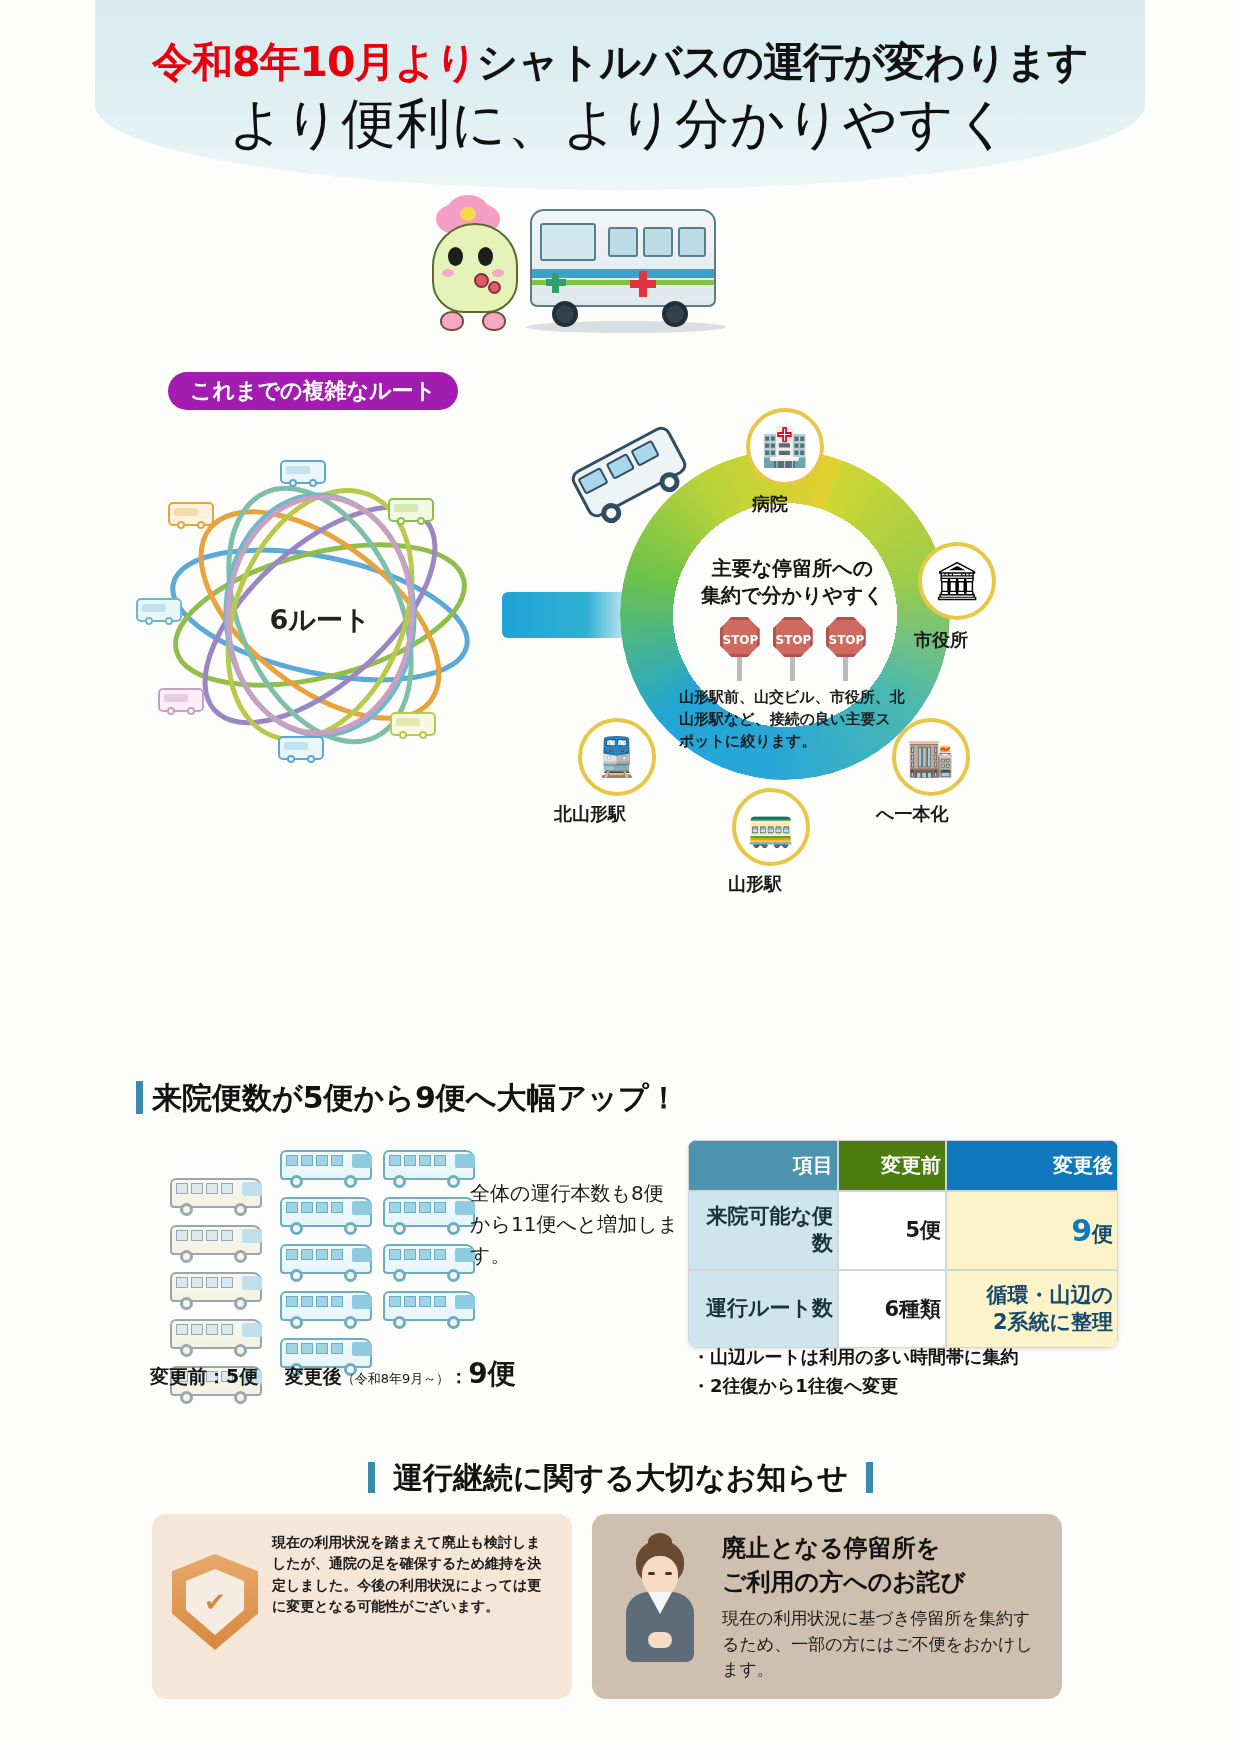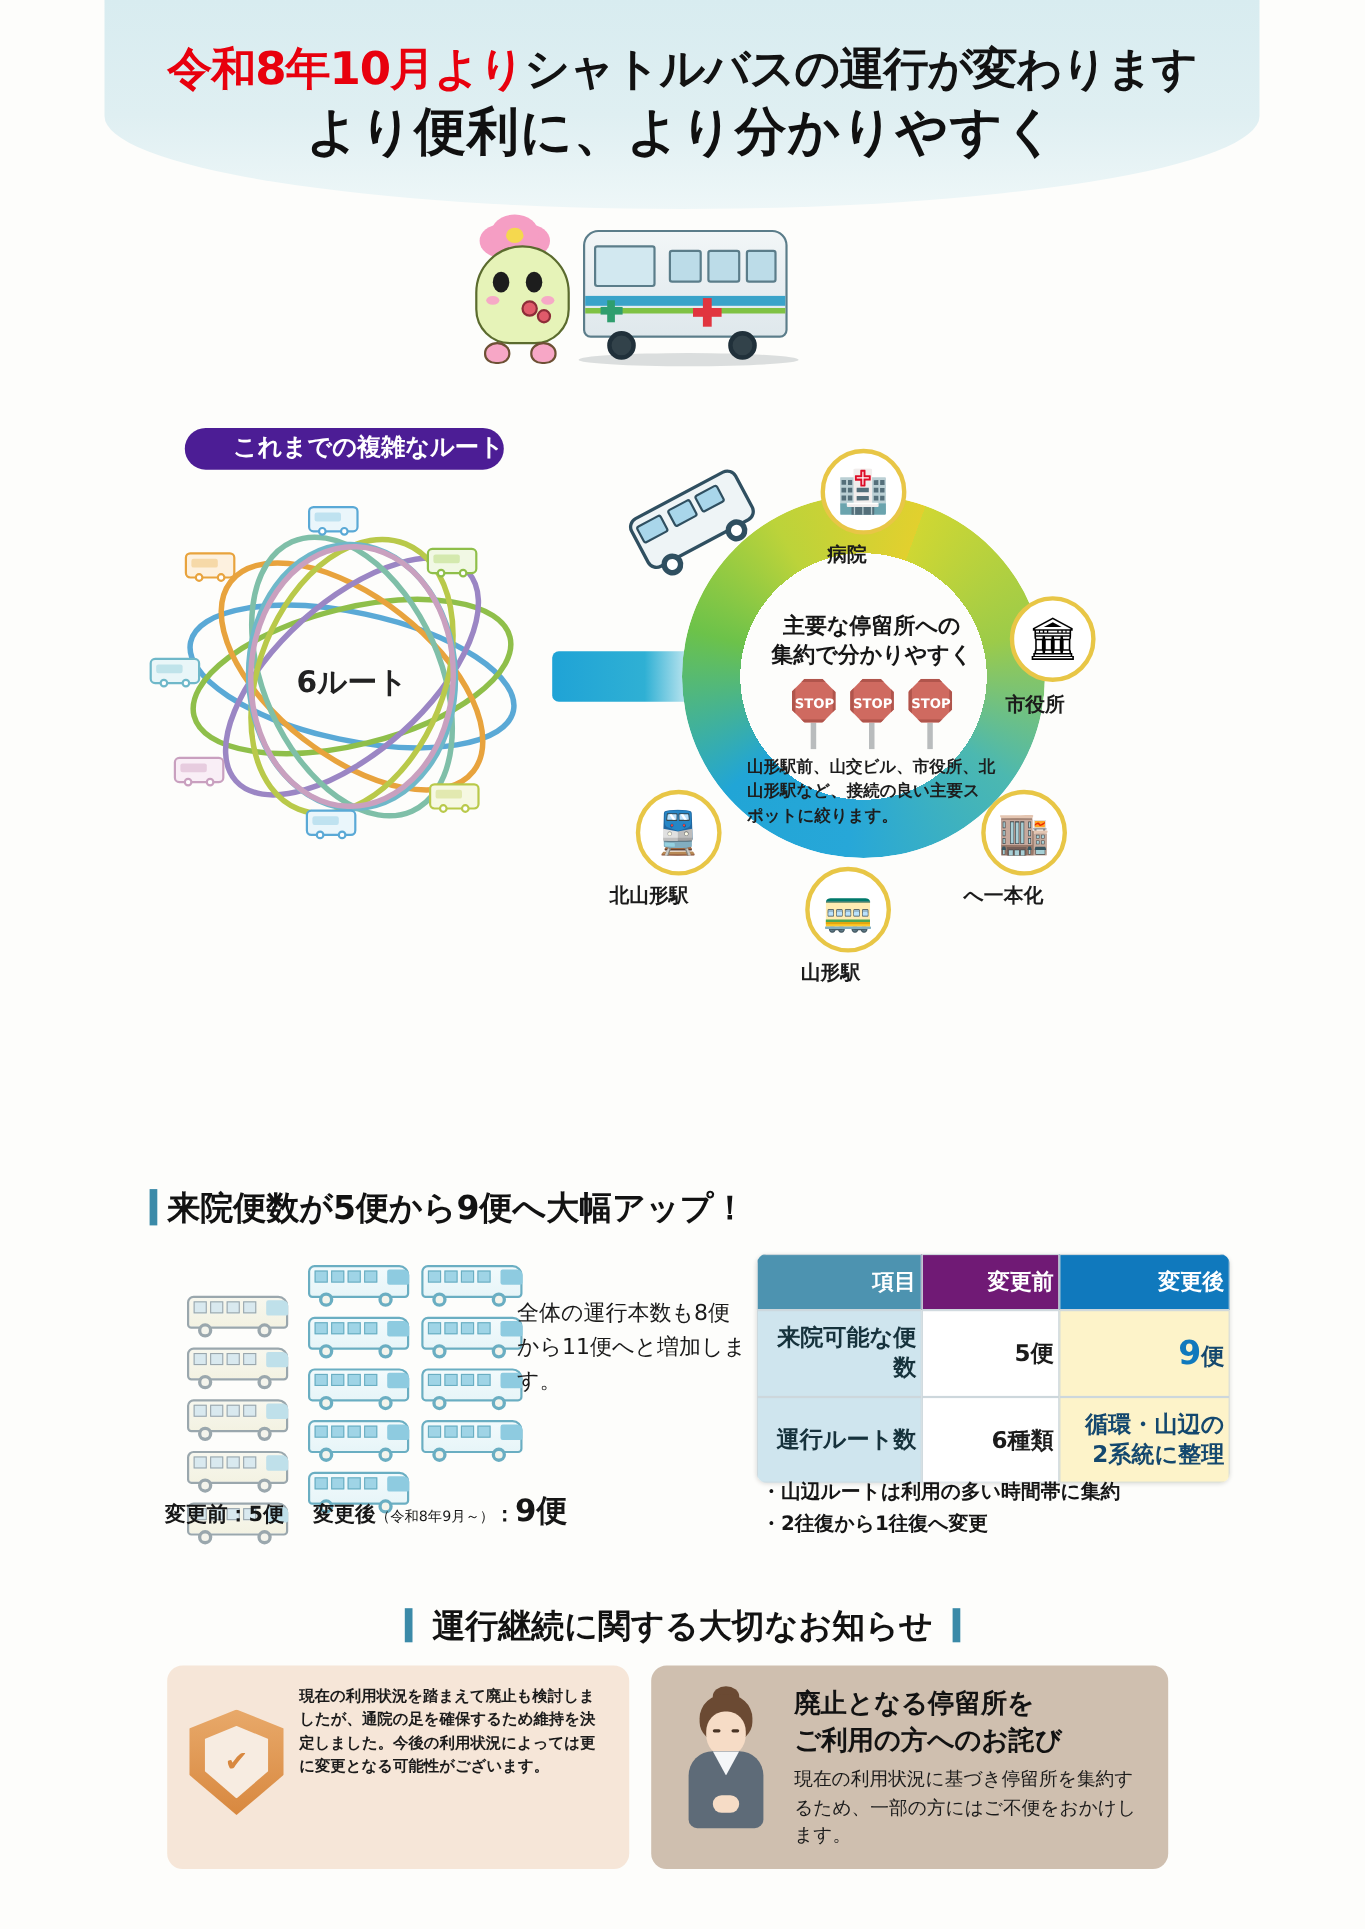--- a/index.html
+++ b/index.html
@@ -21,21 +21,21 @@
   }
   .title-line1 {
     margin-top: 40px;
     font-size: 41px; font-weight: 700; letter-spacing: -1px;
     white-space: nowrap; line-height: 1.1;
   }
   .title-line1 .hl { color:#e8000d; }
   .title-line1 .blk { color:#121212; }
   .title-line2 {
     margin-top: 8px;
-    font-size: 47px; font-weight: 700; color:#101010; letter-spacing: 1px;
+    font-size: 54px; font-weight: 400; color:#101010; letter-spacing: 1px;
     line-height:1.15;
   }
 
   
   .hero { position:absolute; left:400px; top:195px; width:330px; height:150px; }
   .mascot { position:absolute; left:20px; top:0; width:110px; height:140px; }
   .mascot .body {
     position:absolute; left:12px; top:28px; width:86px; height:90px;
     background:#e6f3b8; border:2px solid #5b6b2e;
     border-radius:46px 46px 34px 34px;
@@ -75,21 +75,21 @@
   .bus-hero .cross-g::after{left:0;top:6px;width:20px;height:7px;}
   .bus-hero .tire{ position:absolute; top:92px; width:26px;height:26px;background:#32424a;border-radius:50%;border:4px solid #20303a;}
   .bus-hero .tire.l{left:22px;} .bus-hero .tire.r{left:132px;}
   .bus-hero .shadow{ position:absolute; left:-4px; top:112px; width:200px; height:12px; background:rgba(120,130,135,.25); border-radius:50%; }
 
   
   .pill {
     position:absolute; height:38px; line-height:38px; border-radius:19px;
     color:#fff; font-size:22px; font-weight:700; text-align:center; white-space:nowrap;
   }
-  .pill-old { left:168px; top:389px; width:290px; background:#4c1d95;text-align:right; }
+  .pill-old { left:168px; top:372px; width:290px; background:#a21caf; }
   .pill-new { left:584px; top:372px; width:400px;
               background:linear-gradient(180deg,#f39323 0%,#e8821a 100%); }
 
   
   .tangle { position:absolute; left:130px; top:440px; width:380px; height:350px; }
   .tangle .core {
     position:absolute; left:120px; top:140px; width:140px; height:80px;
     background:#fdfdfb; border-radius:50%;
     display:flex; align-items:center; justify-content:center;
     font-size:27px; font-weight:700; color:#222; z-index:6;
@@ -179,21 +179,21 @@
   .count-legend { position:absolute; left:150px; top:1355px; font-size:19px; font-weight:700; color:#161616; white-space:nowrap; }
   .count-legend .small { font-size:13px; font-weight:400; }
   .count-legend .big { font-size:28px; font-weight:700; }
 
   
   .tbl { position:absolute; left:688px; top:1140px; width:430px; border-collapse:separate; border-spacing:0;
          box-shadow:0 1px 4px rgba(0,0,0,.13); border-radius:9px; overflow:hidden; }
   .tbl th, .tbl td { border:1px solid #cdd7dc; font-size:21px; text-align:right; padding:11px 4px; }
   .tbl th { color:#fff; font-weight:700; font-size:20px; }
   .th-item { background:#4d93b0; width:150px; }
-  .th-before { background:#701a75; width:125px; }
+  .th-before { background:#4d7c0f; width:108px; }
   .th-after { background:#1079bd; }
   .td-item { background:#cfe5ee; font-weight:700; color:#16323c; line-height:1.3; }
   .td-before { background:#ffffff; font-weight:700; color:#1b1b1b; }
   .td-after { background:#fdf3c9; font-weight:700; color:#14486e; line-height:1.3; }
   .td-after .big9 { font-size:30px; color:#1079bd; }
   .bullets { position:absolute; left:692px; top:1343px; font-size:18px; font-weight:700; color:#151515; line-height:1.6; white-space:nowrap; }
 
   
   .notice-head {
     position:absolute; left:0; top:1458px; width:1241px; text-align:center;

